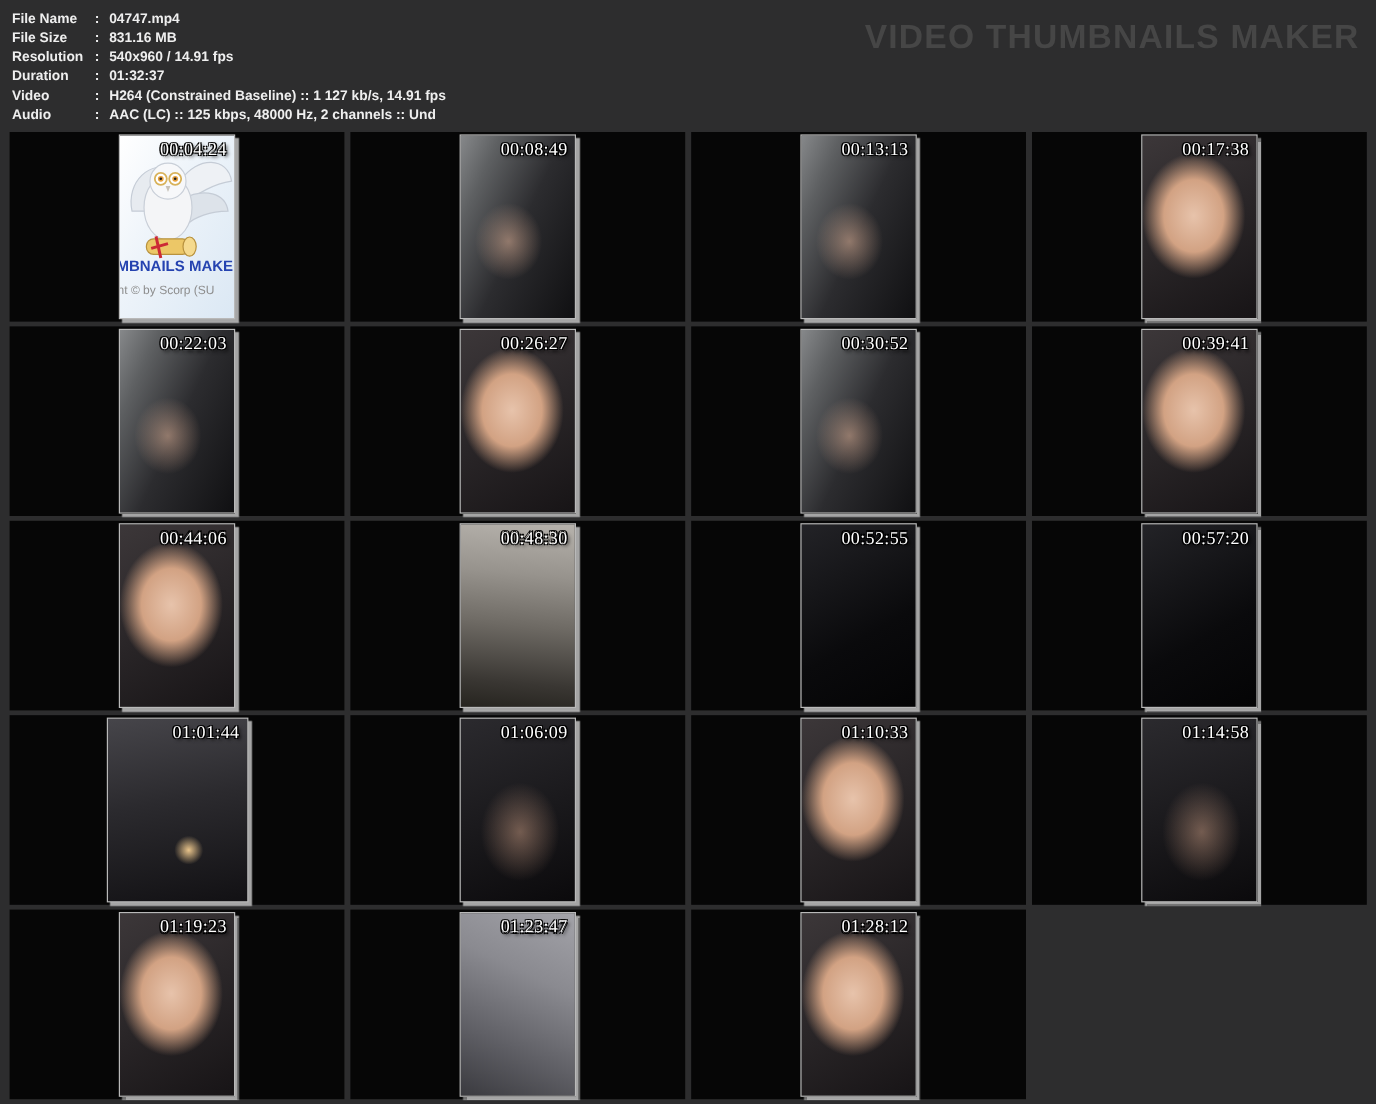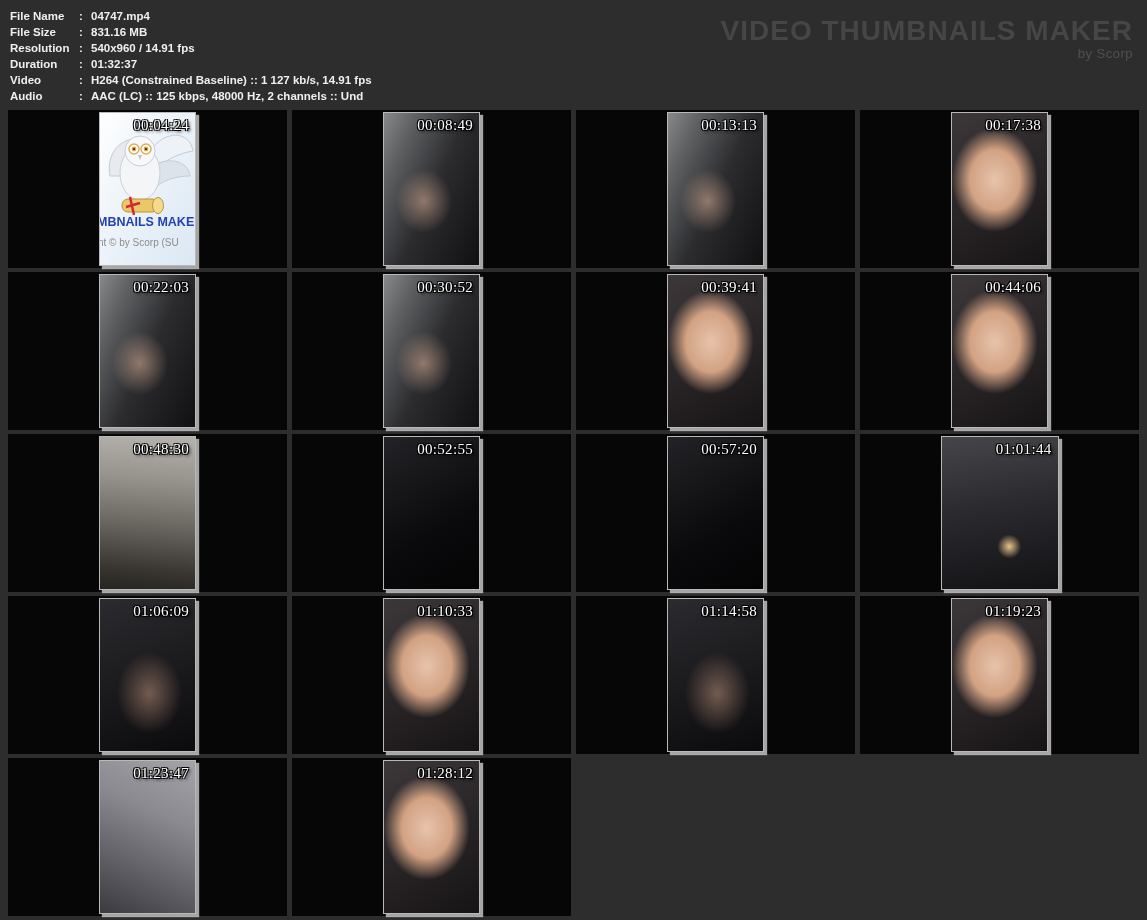--- a/index.html
+++ b/index.html
@@ -9,21 +9,21 @@
     font-family:"Liberation Sans",sans-serif;
     -webkit-font-smoothing:antialiased;
   }
 
   
   .sheet-header{position:relative;height:134px;box-sizing:border-box;}
   .meta-block{position:absolute;left:10px;top:8px;}
   .meta-row{display:flex;font-size:11.5px;font-weight:bold;color:#efefef;line-height:16px;white-space:nowrap;}
   .meta-label{width:69px;flex:0 0 69px;}
   .meta-colon{width:12px;flex:0 0 12px;}
-  .watermark{position:absolute;right:14px;top:18px;text-align:right;}
+  .watermark{position:absolute;right:14px;top:18px;text-align:center;}
   .watermark-title{font-size:28px;font-weight:bold;letter-spacing:1px;color:#464646;line-height:26px;}
   .watermark-sub{font-size:13px;color:#505050;letter-spacing:.5px;margin-top:2px;}
 
   
   .grid{
     position:absolute;left:8px;top:110px;width:1131px;
     display:grid;grid-template-columns:repeat(4,1fr);grid-auto-rows:158px;
     column-gap:5px;row-gap:4px;
   }
   .cell{background:#060606;position:relative;display:flex;justify-content:center;align-items:flex-start;}
@@ -103,21 +103,20 @@
       <span class="meta-value">H264 (Constrained Baseline) :: 1 127 kb/s, 14.91 fps</span>
     </div>
     <div class="meta-row">
       <span class="meta-label">Audio</span>
       <span class="meta-colon">:</span>
       <span class="meta-value">AAC (LC) :: 125 kbps, 48000 Hz, 2 channels :: Und</span>
     </div>
   </div>
   <div class="watermark">
     <div class="watermark-title">VIDEO THUMBNAILS MAKER</div>
-    <div class="watermark-sub">by Scorp</div>
   </div>
 </div>
 
 <div class="grid">
 
   <div class="cell">
     <div class="thumb" data-v="logo">
       <svg class="logo-owl" viewBox="0 0 95 100" xmlns="http://www.w3.org/2000/svg">
         <path d="M10 55 C5 30 25 12 45 20 C40 35 35 45 35 55 Z" fill="#e7ebf0" stroke="#c5ccd6" stroke-width="1"></path>
         <path d="M50 30 C65 8 90 10 93 30 C80 32 62 40 55 50 Z" fill="#eef1f5" stroke="#c5ccd6" stroke-width="1"></path>
@@ -158,20 +157,25 @@
       <span class="ts">00:17:38</span>
     </div>
   </div>
 
   <div class="cell">
     <div class="thumb" data-v="v-wall">
       <span class="ts">00:22:03</span>
     </div>
   </div>
 
+  <div class="cell">
+    <div class="thumb" data-v="v-face">
+      <span class="ts">00:26:27</span>
+    </div>
+  </div>
 
   <div class="cell">
     <div class="thumb" data-v="v-wall">
       <span class="ts">00:30:52</span>
     </div>
   </div>
 
 
   <div class="cell">
     <div class="thumb" data-v="v-face">

